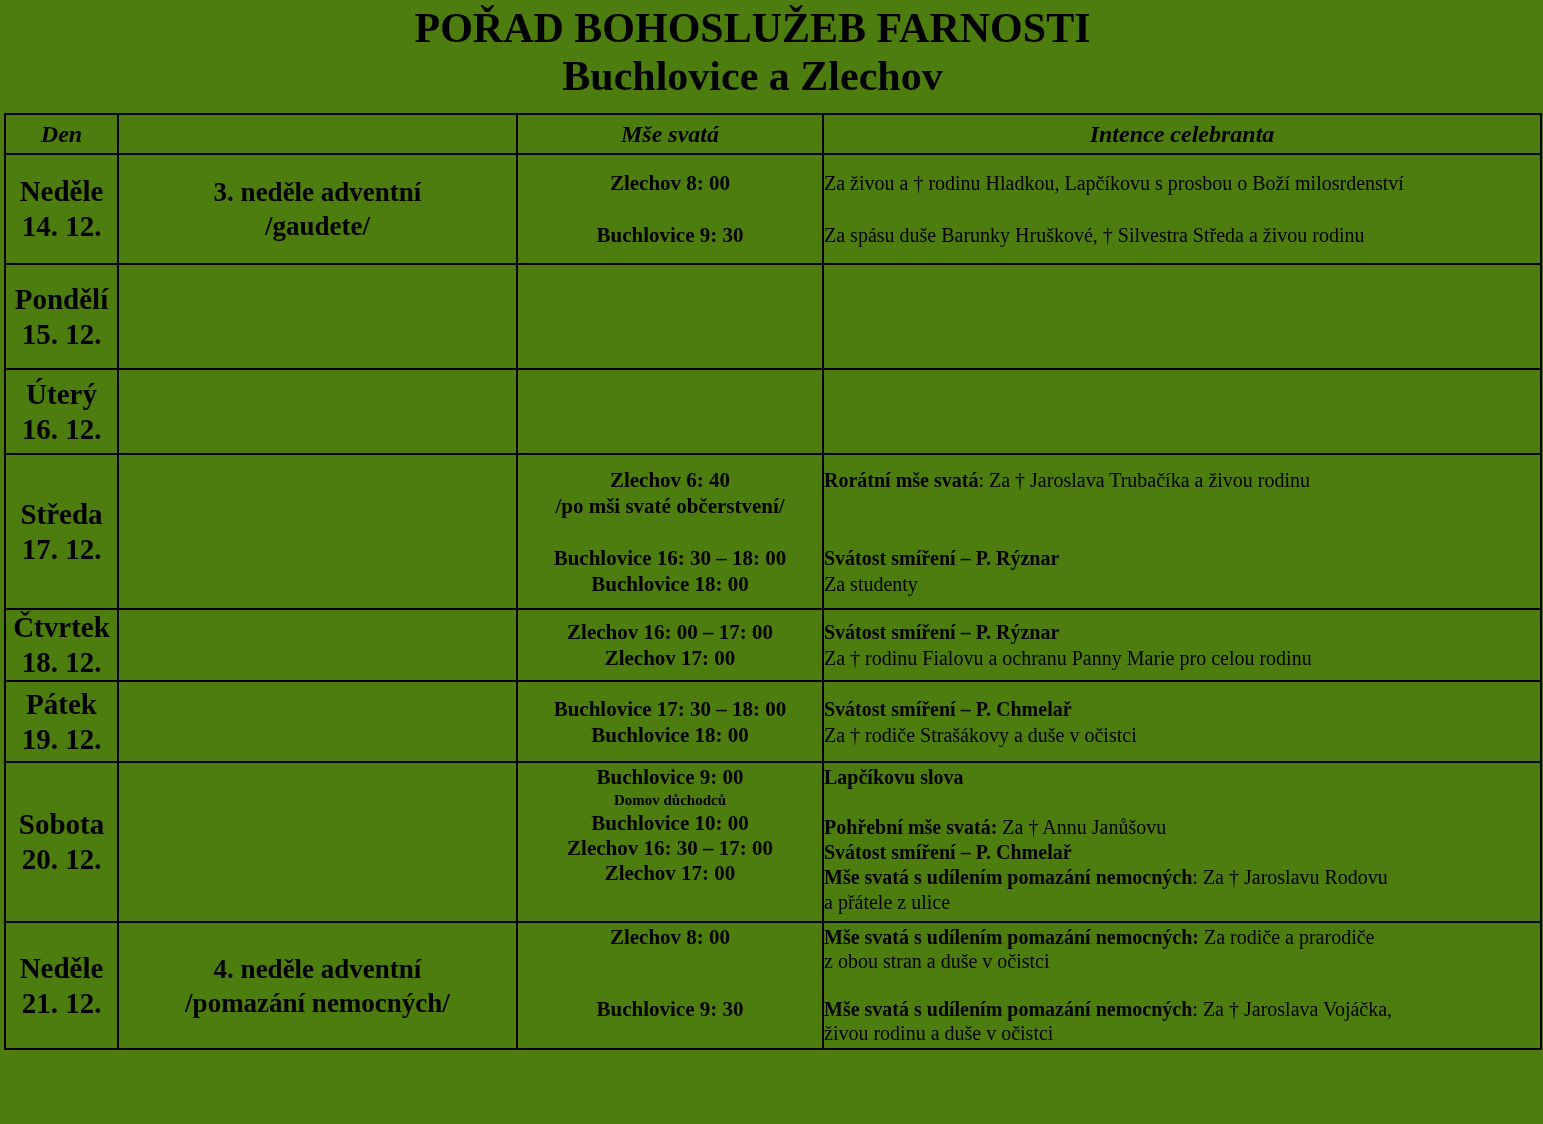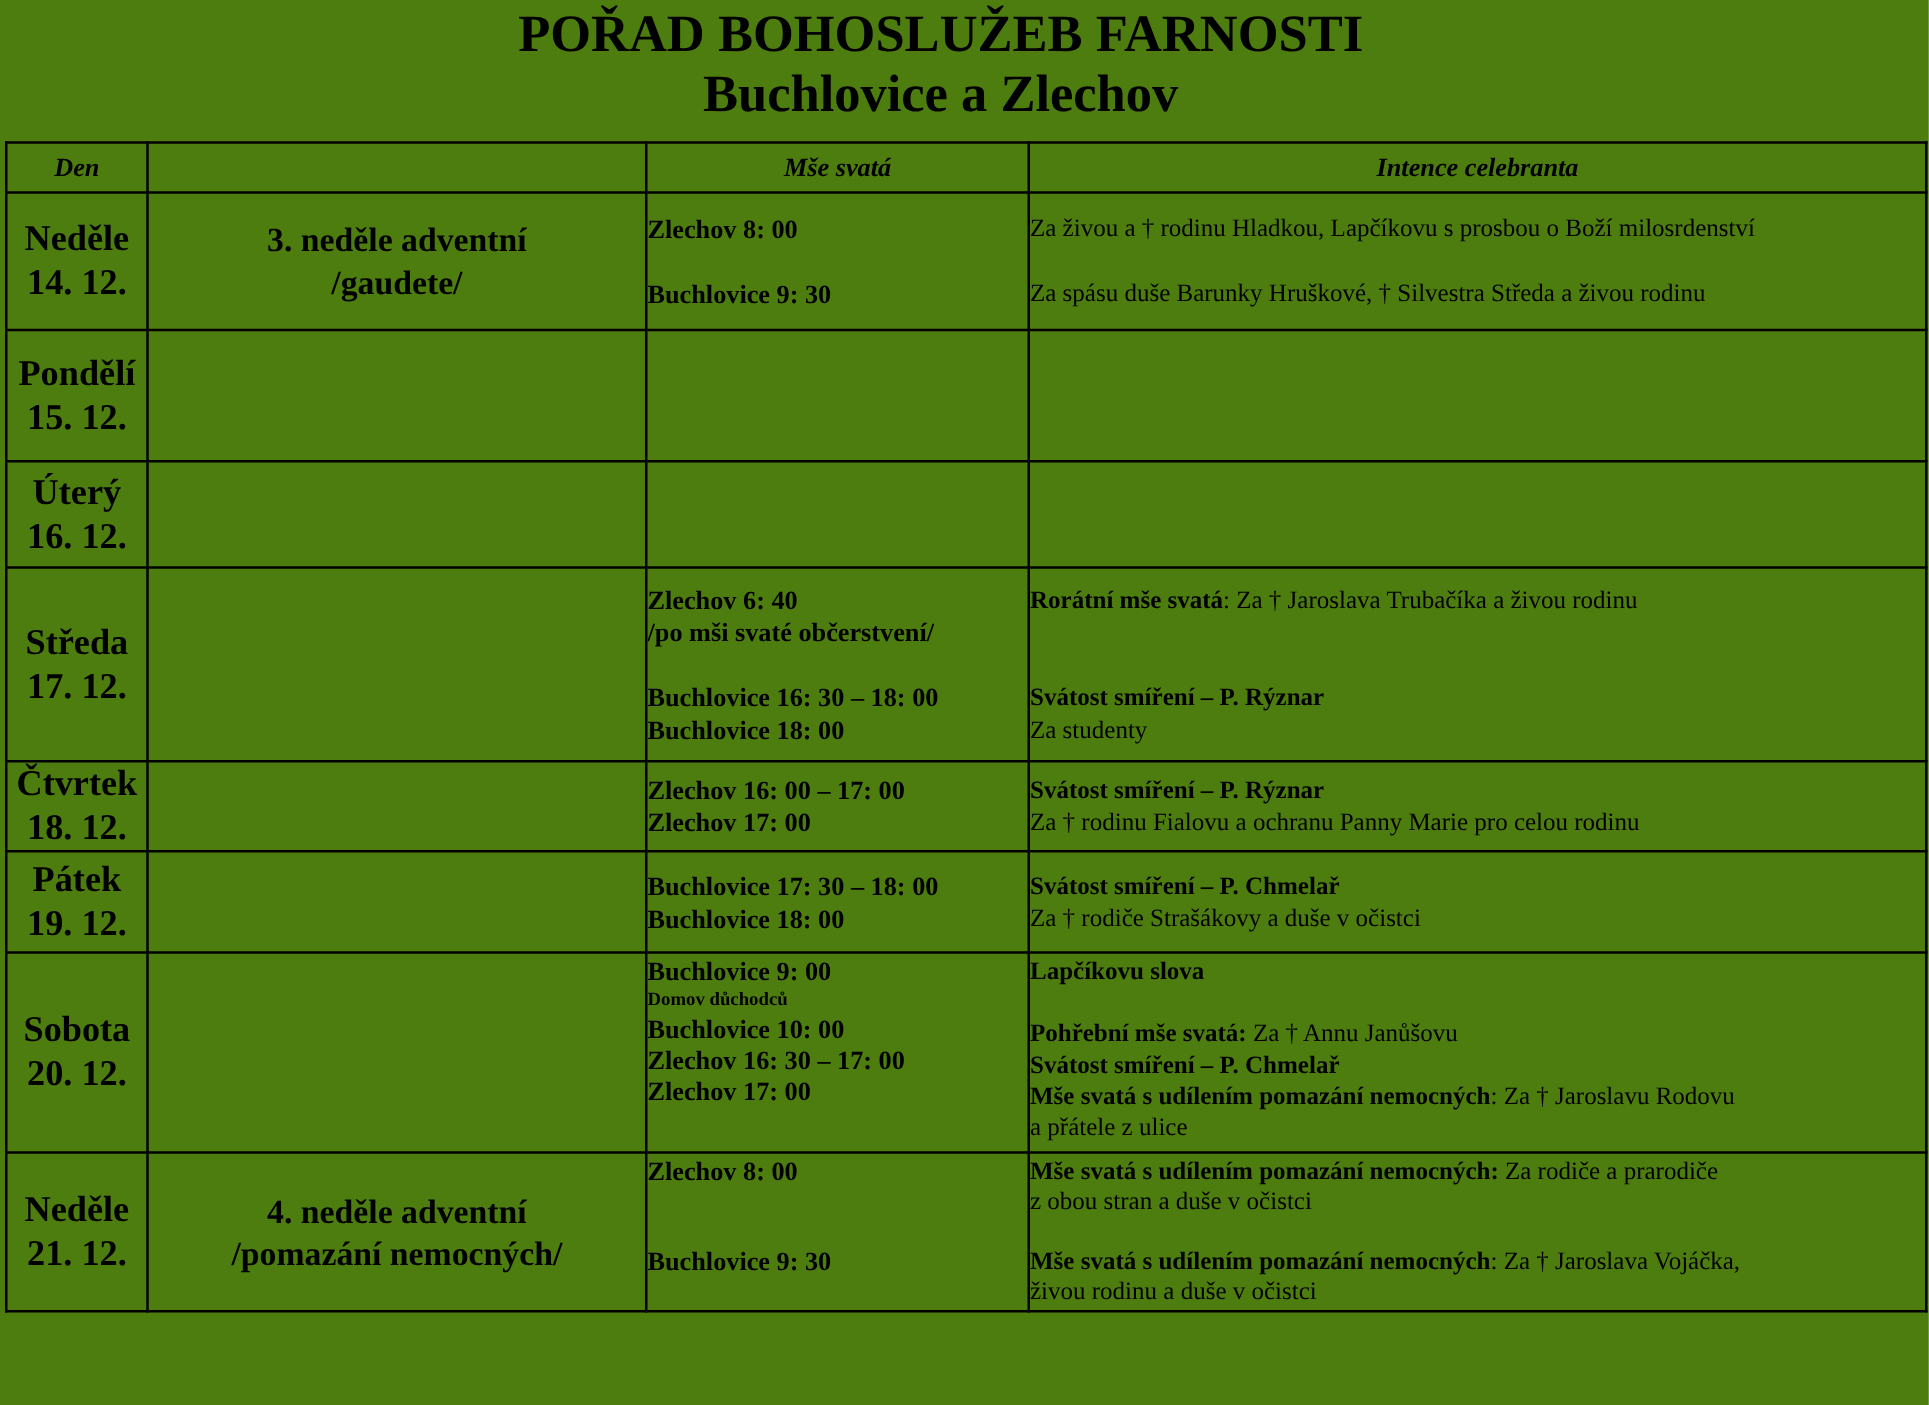--- a/index.html
+++ b/index.html
@@ -7,25 +7,25 @@
        font-family:"Liberation Serif","DejaVu Serif",serif;}
   .page{position:relative;width:1543px;height:1124px;background:#4d7c0f;overflow:hidden;padding-left:14px;}
 
   .title{position:absolute;top:4px;left:0;width:1505px;text-align:center;
          font-weight:bold;font-size:42px;line-height:48px;}
 
   table.sched{position:absolute;left:4px;top:113px;width:1536px;
               border-collapse:collapse;table-layout:fixed;}
   table.sched td{border:2px solid #000;padding:0;vertical-align:middle;overflow:hidden;}
 
-  tr.hdr td{font-weight:bold;font-style:italic;font-size:21px;text-align:center;}
+  tr.hdr td{font-weight:bold;font-style:italic;font-size:24px;text-align:center;}
 
   td.c-day{text-align:center;font-weight:bold;font-size:29px;line-height:35px;margin-left:26px;}
   td.c-occ{text-align:center;font-weight:bold;font-size:27px;line-height:34px;}
-  td.c-mass{font-weight:bold;font-size:21px;}
+  td.c-mass{text-align:center;font-weight:bold;font-size:21px;}
   td.c-int{font-size:20px;padding-left:6px;padding-right:4px;text-align:left;}
 
   .line{line-height:26px;min-height:26px;white-space:nowrap;}
   td.c-mass .line.small{font-size:15px;line-height:21px;min-height:21px;}
   .b{font-weight:bold;}
 
   tr.top td.c-mass, tr.top td.c-int{vertical-align:top;padding-top:2px;}
   tr.lh25 .line{line-height:25px;min-height:25px;}
   tr.lh24 .line{line-height:24px;min-height:24px;}
 </style>

